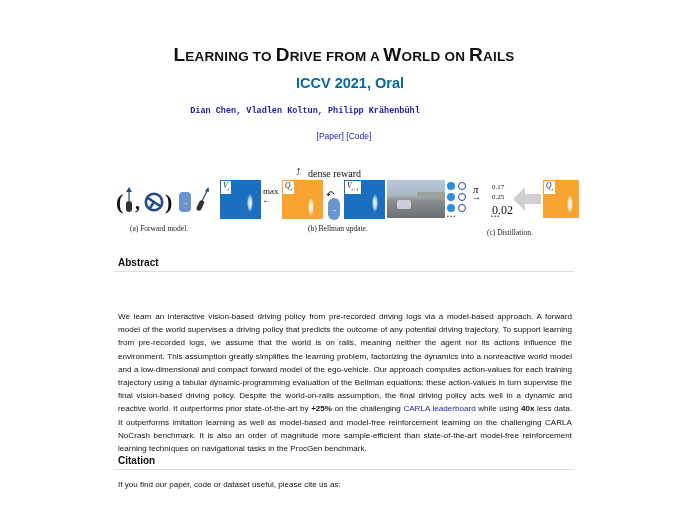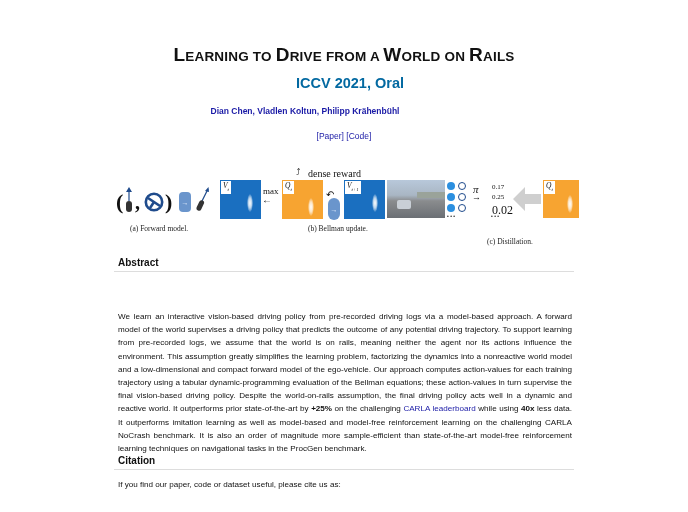--- a/index.html
+++ b/index.html
@@ -11,21 +11,21 @@
     position: absolute; left: 0; width: 688px; top: 44px; text-align: center;
     font-size: 19px; font-weight: bold; letter-spacing: 0.2px; color: #111;
   }
   .page-title .sc { font-size: 13.5px; }
   .venue {
     position: absolute; left: 0; width: 668px; top: 75px; text-align: center;
     font-size: 14.5px; font-weight: bold; color: #0369a1; margin-left: 16px;
   }
   .authors {
     position: absolute; left: 0; width: 610px; top: 106px; text-align: center;
-    font-size: 8.5px; font-weight: bold; color: #1a1aa6;
+    font-size: 8.5px; font-weight: bold; color: #1a1aa6; font-family: Liberation Mono, monospace;
   }
   .authors a, .links a { color: #1a1aa6; text-decoration: none; }
   .links {
     position: absolute; left: 0; width: 688px; top: 131px; text-align: center;
     font-size: 8.5px; color: #1a1aa6;
   }
   .figure { position: absolute; left: 110px; top: 165px; width: 470px; height: 75px; }
   .fig-abs { position: absolute; }
   .caption { font-family: "Liberation Serif", serif; font-size: 7.5px; color: #222; white-space: nowrap; }
   .heatmap { position: absolute; }
@@ -148,21 +148,21 @@
     <span class="fig-abs serif" style="left:107px;top:38px;font-size:12px;">0.02</span>
     <span class="fig-abs" style="left:106px;top:48px;font-size:5px;">• • •</span>
 
     <svg class="fig-abs" style="left:128px;top:22px;" width="28" height="24" viewBox="0 0 28 24">
       <polygon points="0,12 12,0 12,7 28,7 28,17 12,17 12,24" fill="#cfcfcf"></polygon>
     </svg>
     <div class="heatmap orange" style="left:158px;top:15px;width:36px;height:38px;">
       <span class="lbl"><span>Q</span><sub style="font-size:5px;">t</sub></span>
       <div class="blob" style="left:24px;top:15px;"></div>
     </div>
-    <span class="fig-abs caption" style="left:72px;top:72px;padding-left:30px;">(c) Distillation.</span>
+    <span class="fig-abs caption" style="left:72px;top:63px;padding-left:30px;">(c) Distillation.</span>
   </div>
 </div>
 
 <div class="section-heading" style="top:257px;">Abstract</div>
 <div class="section-rule" style="top:271px;"></div>
 <div class="abstract-text"><span>We learn an interactive vision-based driving policy from pre-recorded driving logs via a model-based approach. A forward model of the world supervises a driving policy that predicts the outcome of any potential driving trajectory. To support learning from pre-recorded logs, we assume that the world is on rails, meaning neither the agent nor its actions influence the environment. This assumption greatly simplifies the learning problem, factorizing the dynamics into a nonreactive world model and a low-dimensional and compact forward model of the ego-vehicle. Our approach computes action-values for each training trajectory using a tabular dynamic-programming evaluation of the Bellman equations; these action-values in turn supervise the final vision-based driving policy. Despite the world-on-rails assumption, the final driving policy acts well in a dynamic and reactive world. It outperforms prior state-of-the-art by </span><b>+25%</b><span> on the challenging </span><a href="#">CARLA leaderboard</a><span> while using </span><b>40x</b><span> less data. It outperforms imitation learning as well as model-based and model-free reinforcement learning on the challenging CARLA NoCrash benchmark. It is also an order of magnitude more sample-efficient than state-of-the-art model-free reinforcement learning techniques on navigational tasks in the ProcGen benchmark.</span></div>
 
 <div class="section-heading" style="top:455px;">Citation</div>
 <div class="section-rule" style="top:469px;"></div>
 <div class="citation-text">If you find our paper, code or dataset useful, please cite us as:</div>

